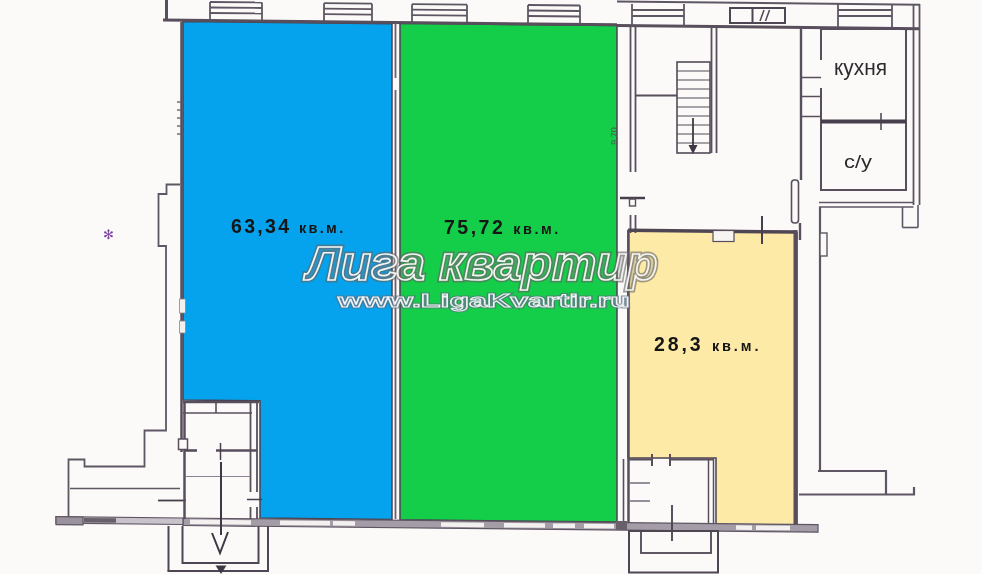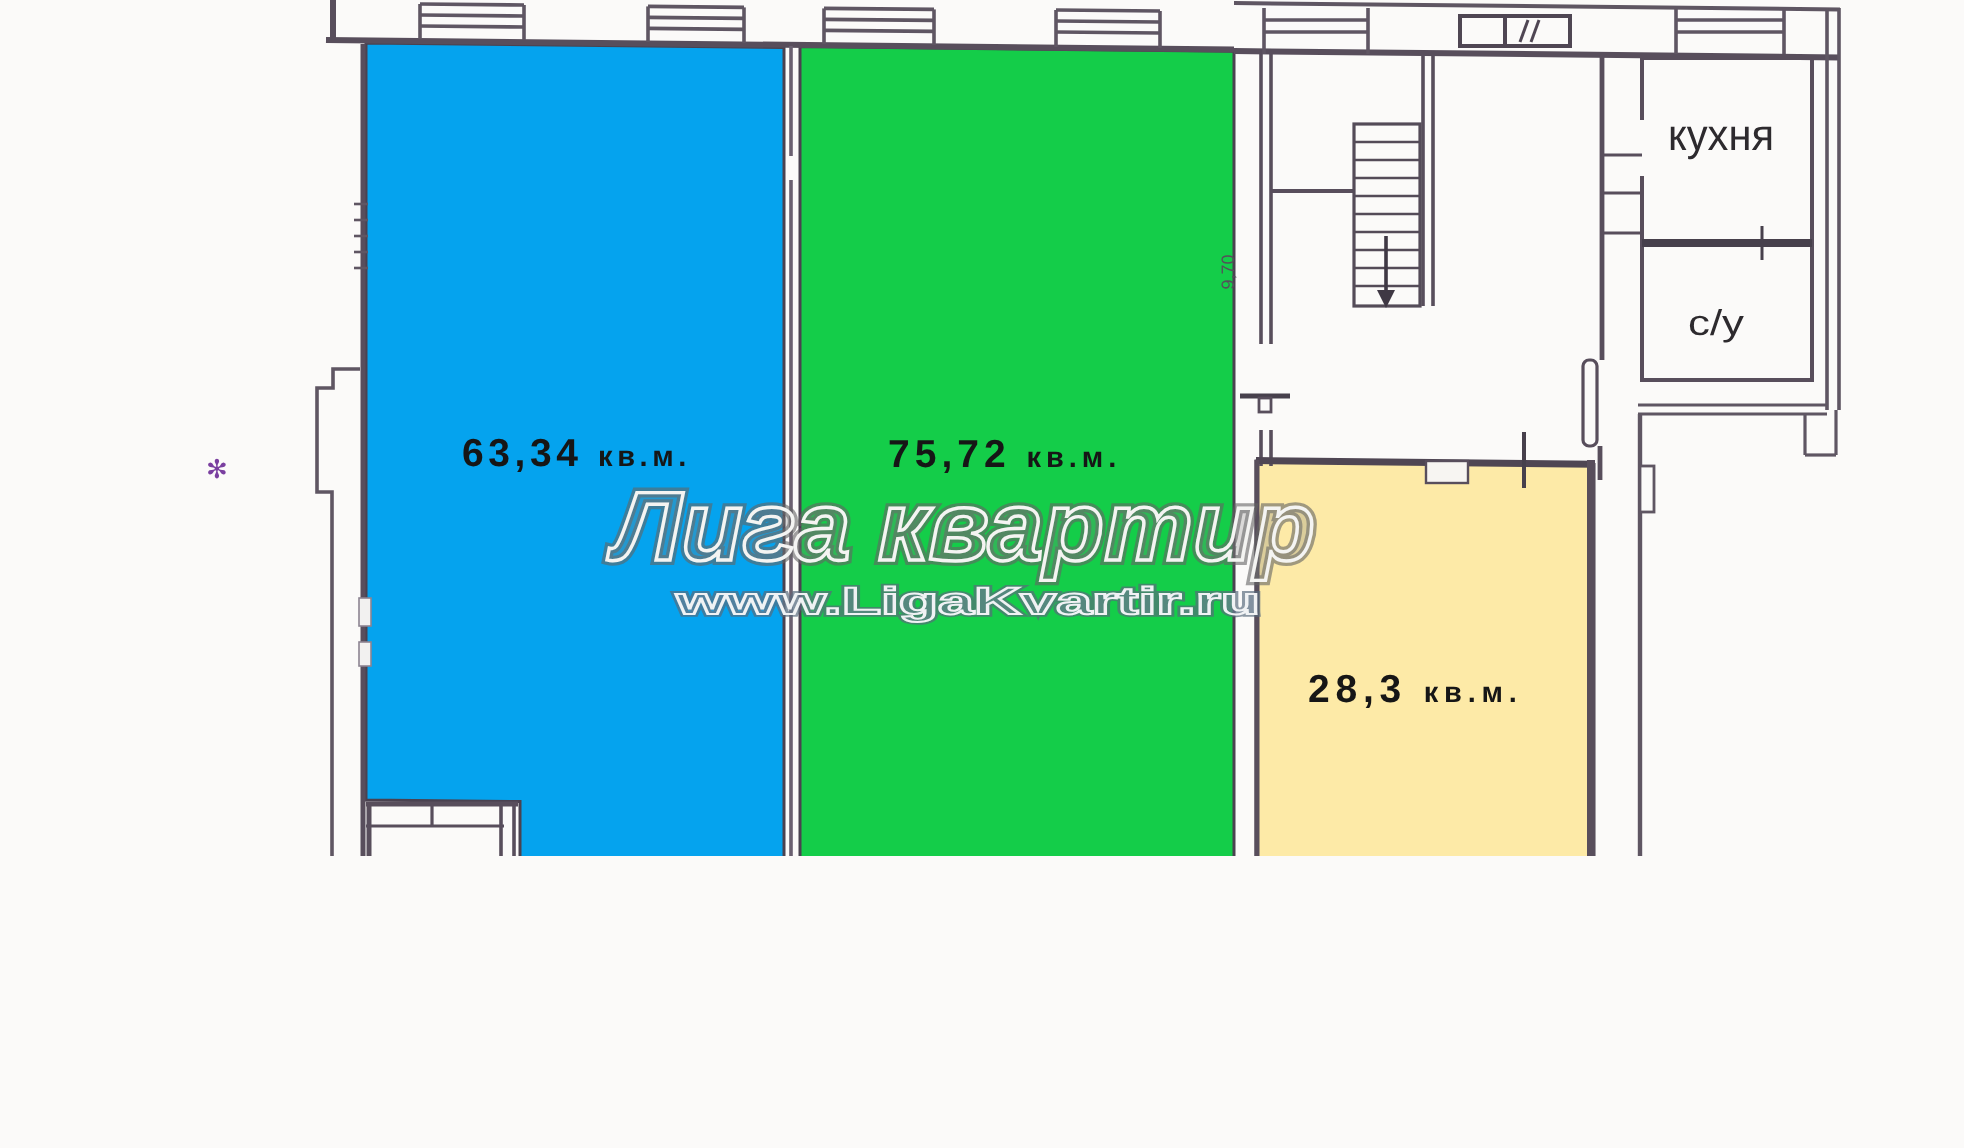--- a/index.html
+++ b/index.html
@@ -1,16 +1,16 @@
 <!DOCTYPE html>
 <html><head>
 <meta charset="utf-8">
 <style>
   html,body{margin:0;padding:0;background:#fbfaf9;}
-  .wrap{width:982px;height:428px;position:relative;overflow:hidden;background:#fbfaf9;}
+  .wrap{width:982px;height:574px;position:relative;overflow:hidden;background:#fbfaf9;}
   svg{display:block;}
   text{font-family:"Liberation Sans",sans-serif;}
 </style>
 </head>
 <body>
 <div class="wrap">
 <svg width="982" height="574" viewBox="0 0 982 574" xmlns="http://www.w3.org/2000/svg">
 
 <rect x="0" y="0" width="982" height="574" fill="#fbfaf9"></rect>
 

